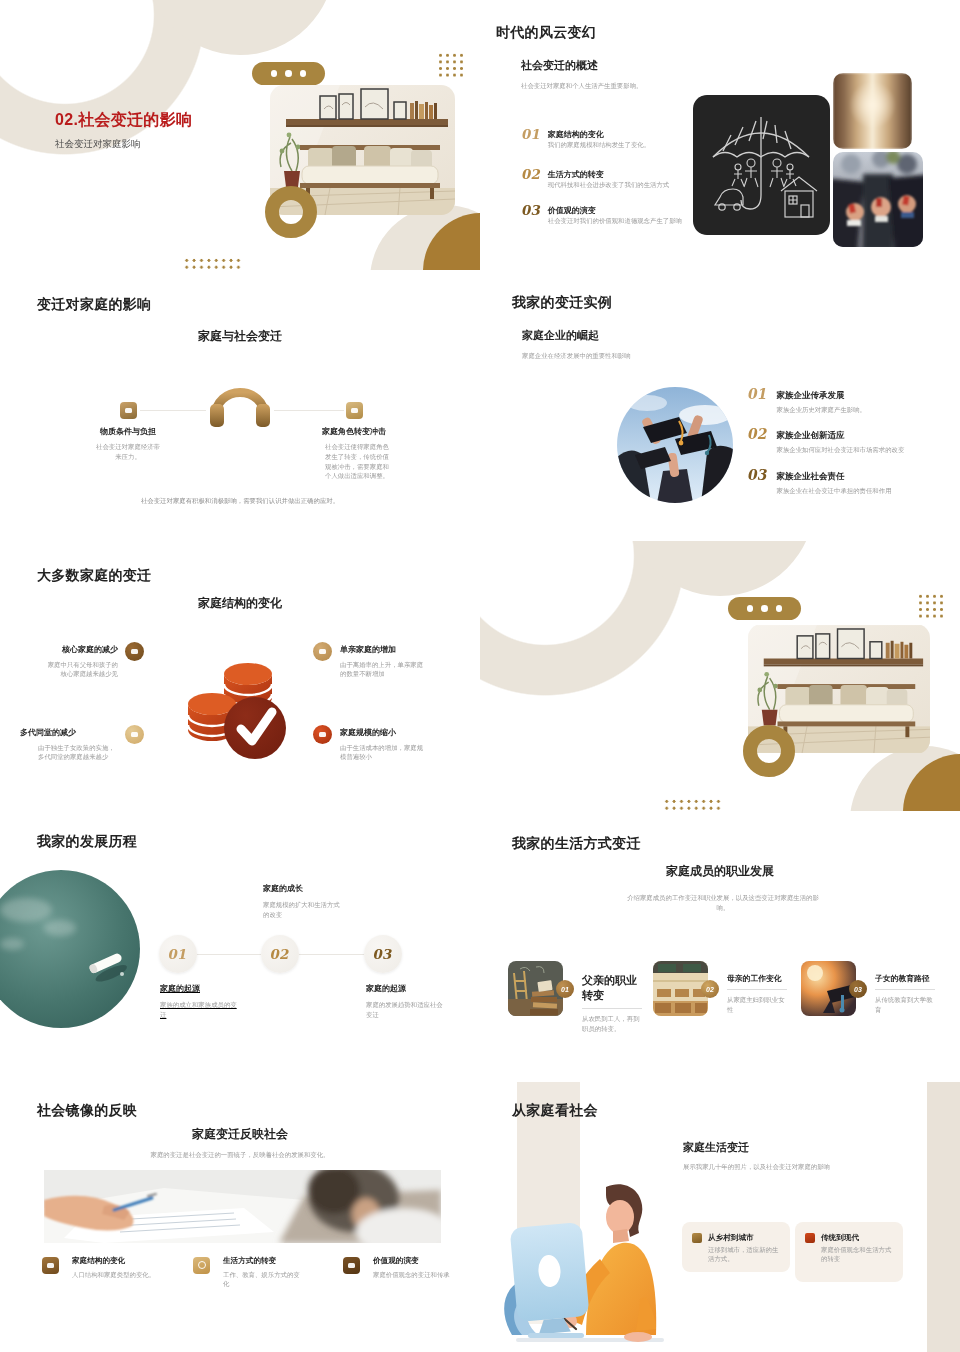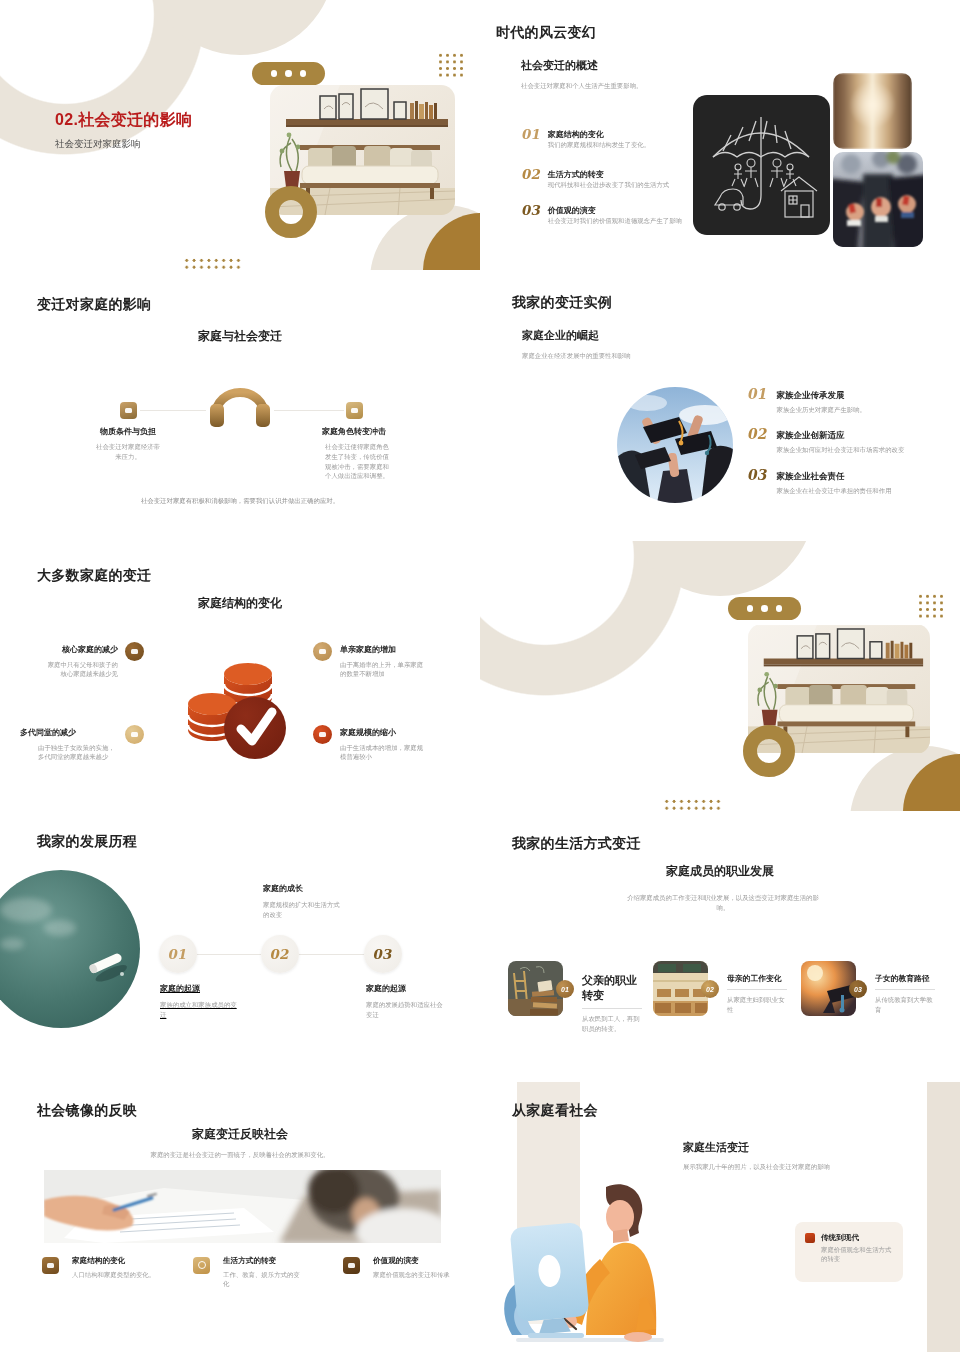--- a/index.html
+++ b/index.html
@@ -654,20 +654,25 @@
         <g transform="rotate(-5 62 100)">
           <rect x="26" y="48" width="72" height="94" rx="12" fill="url(#mon10)"></rect>
           <ellipse cx="62" cy="94" rx="11" ry="16" fill="#fff"></ellipse>
           <path d="M52,142 L72,142 L78,156 L46,156 Z" fill="#9cc3de"></path>
         </g>
         <rect x="40" y="156" width="56" height="5" rx="2.5" fill="#b9d6ea"></rect>
         <rect x="28" y="161" width="148" height="4" rx="2" fill="#e4e9ee"></rect>
         <ellipse cx="150" cy="160" rx="14" ry="5" fill="#f2b79b"></ellipse>
       </svg>
     </div>
+    <div class="abs card" style="left:202px;top:140px;width:108px;height:50px;">
+      <div class="abs" style="left:10px;top:11px;width:10px;height:10px;border-radius:2px;background:linear-gradient(160deg,#b58c48,#7d5a22);"></div>
+      <div class="abs lbl" style="left:26px;top:11px;font-size:7.6px;">从乡村到城市</div>
+      <div class="abs body" style="left:26px;top:23px;width:72px;">迁移到城市，适应新的生活方式。</div>
+    </div>
     <div class="abs card" style="left:315px;top:140px;width:108px;height:60px;">
       <div class="abs" style="left:10px;top:11px;width:10px;height:10px;border-radius:2px;background:linear-gradient(160deg,#d2491c,#9c2e0b);"></div>
       <div class="abs lbl" style="left:26px;top:11px;font-size:7.6px;">传统到现代</div>
       <div class="abs body" style="left:26px;top:23px;width:72px;">家庭价值观念和生活方式的转变</div>
     </div>
   </div>
 
 </div>
 
 </body></html>

